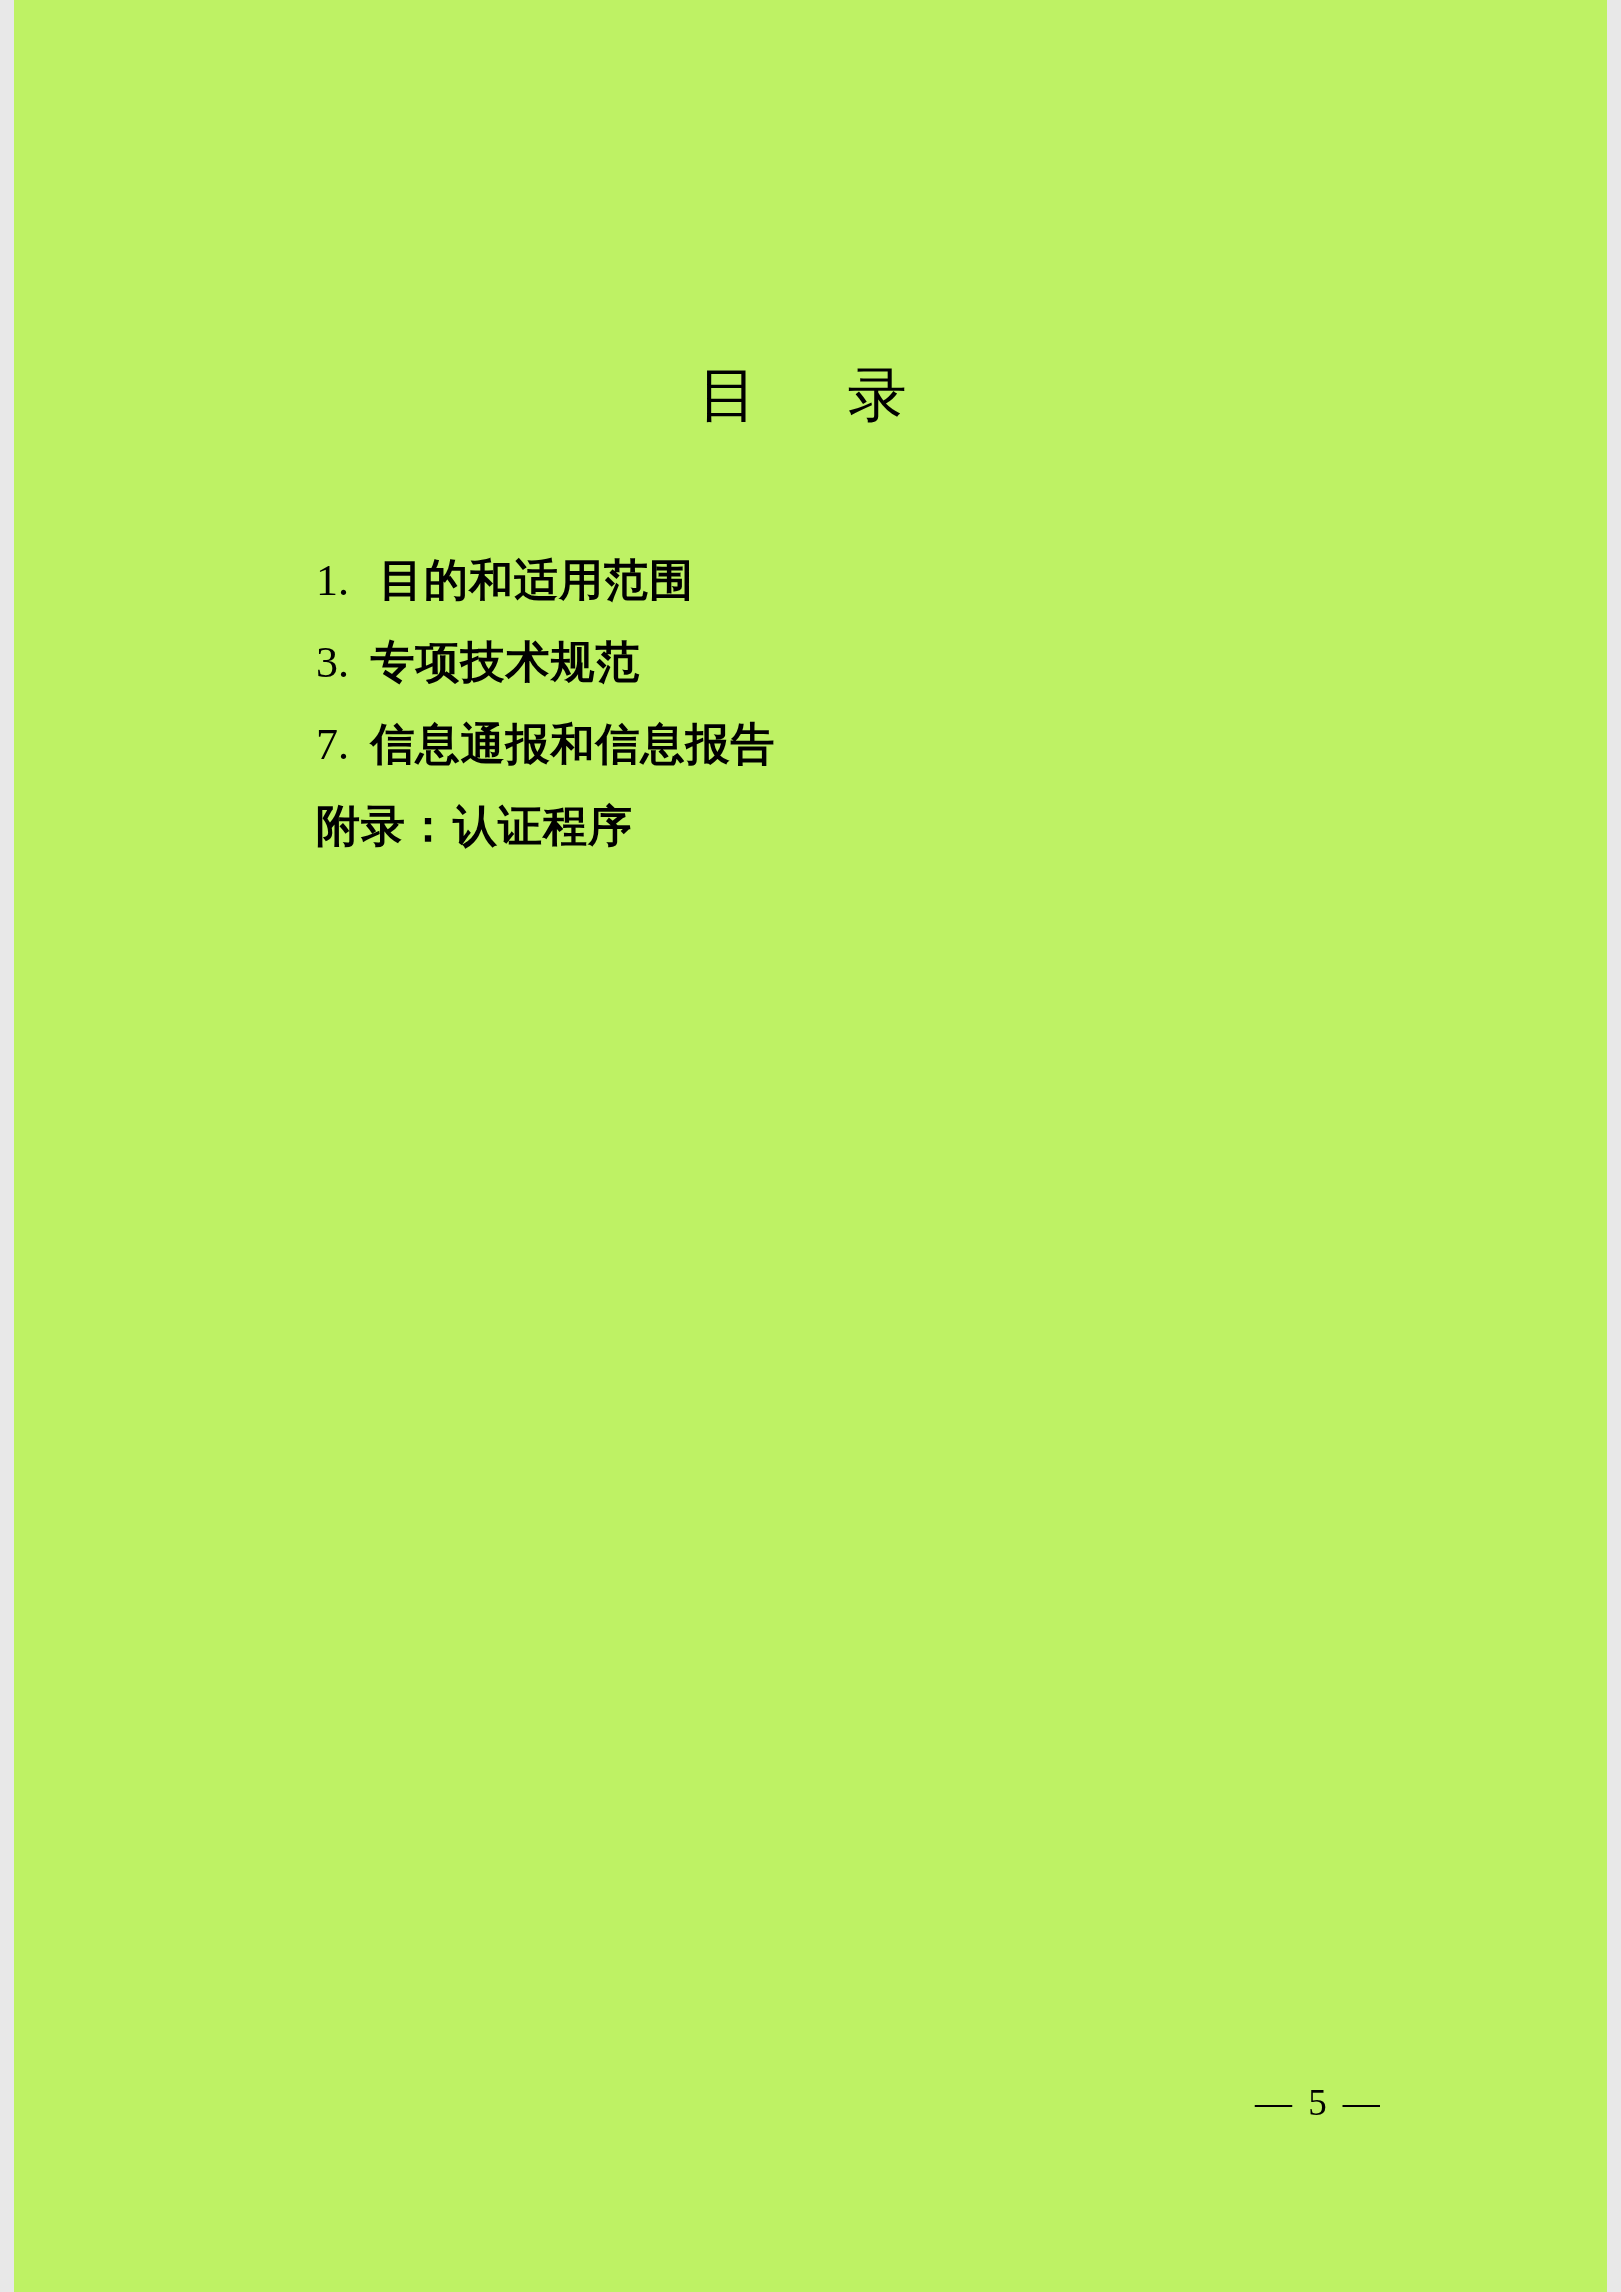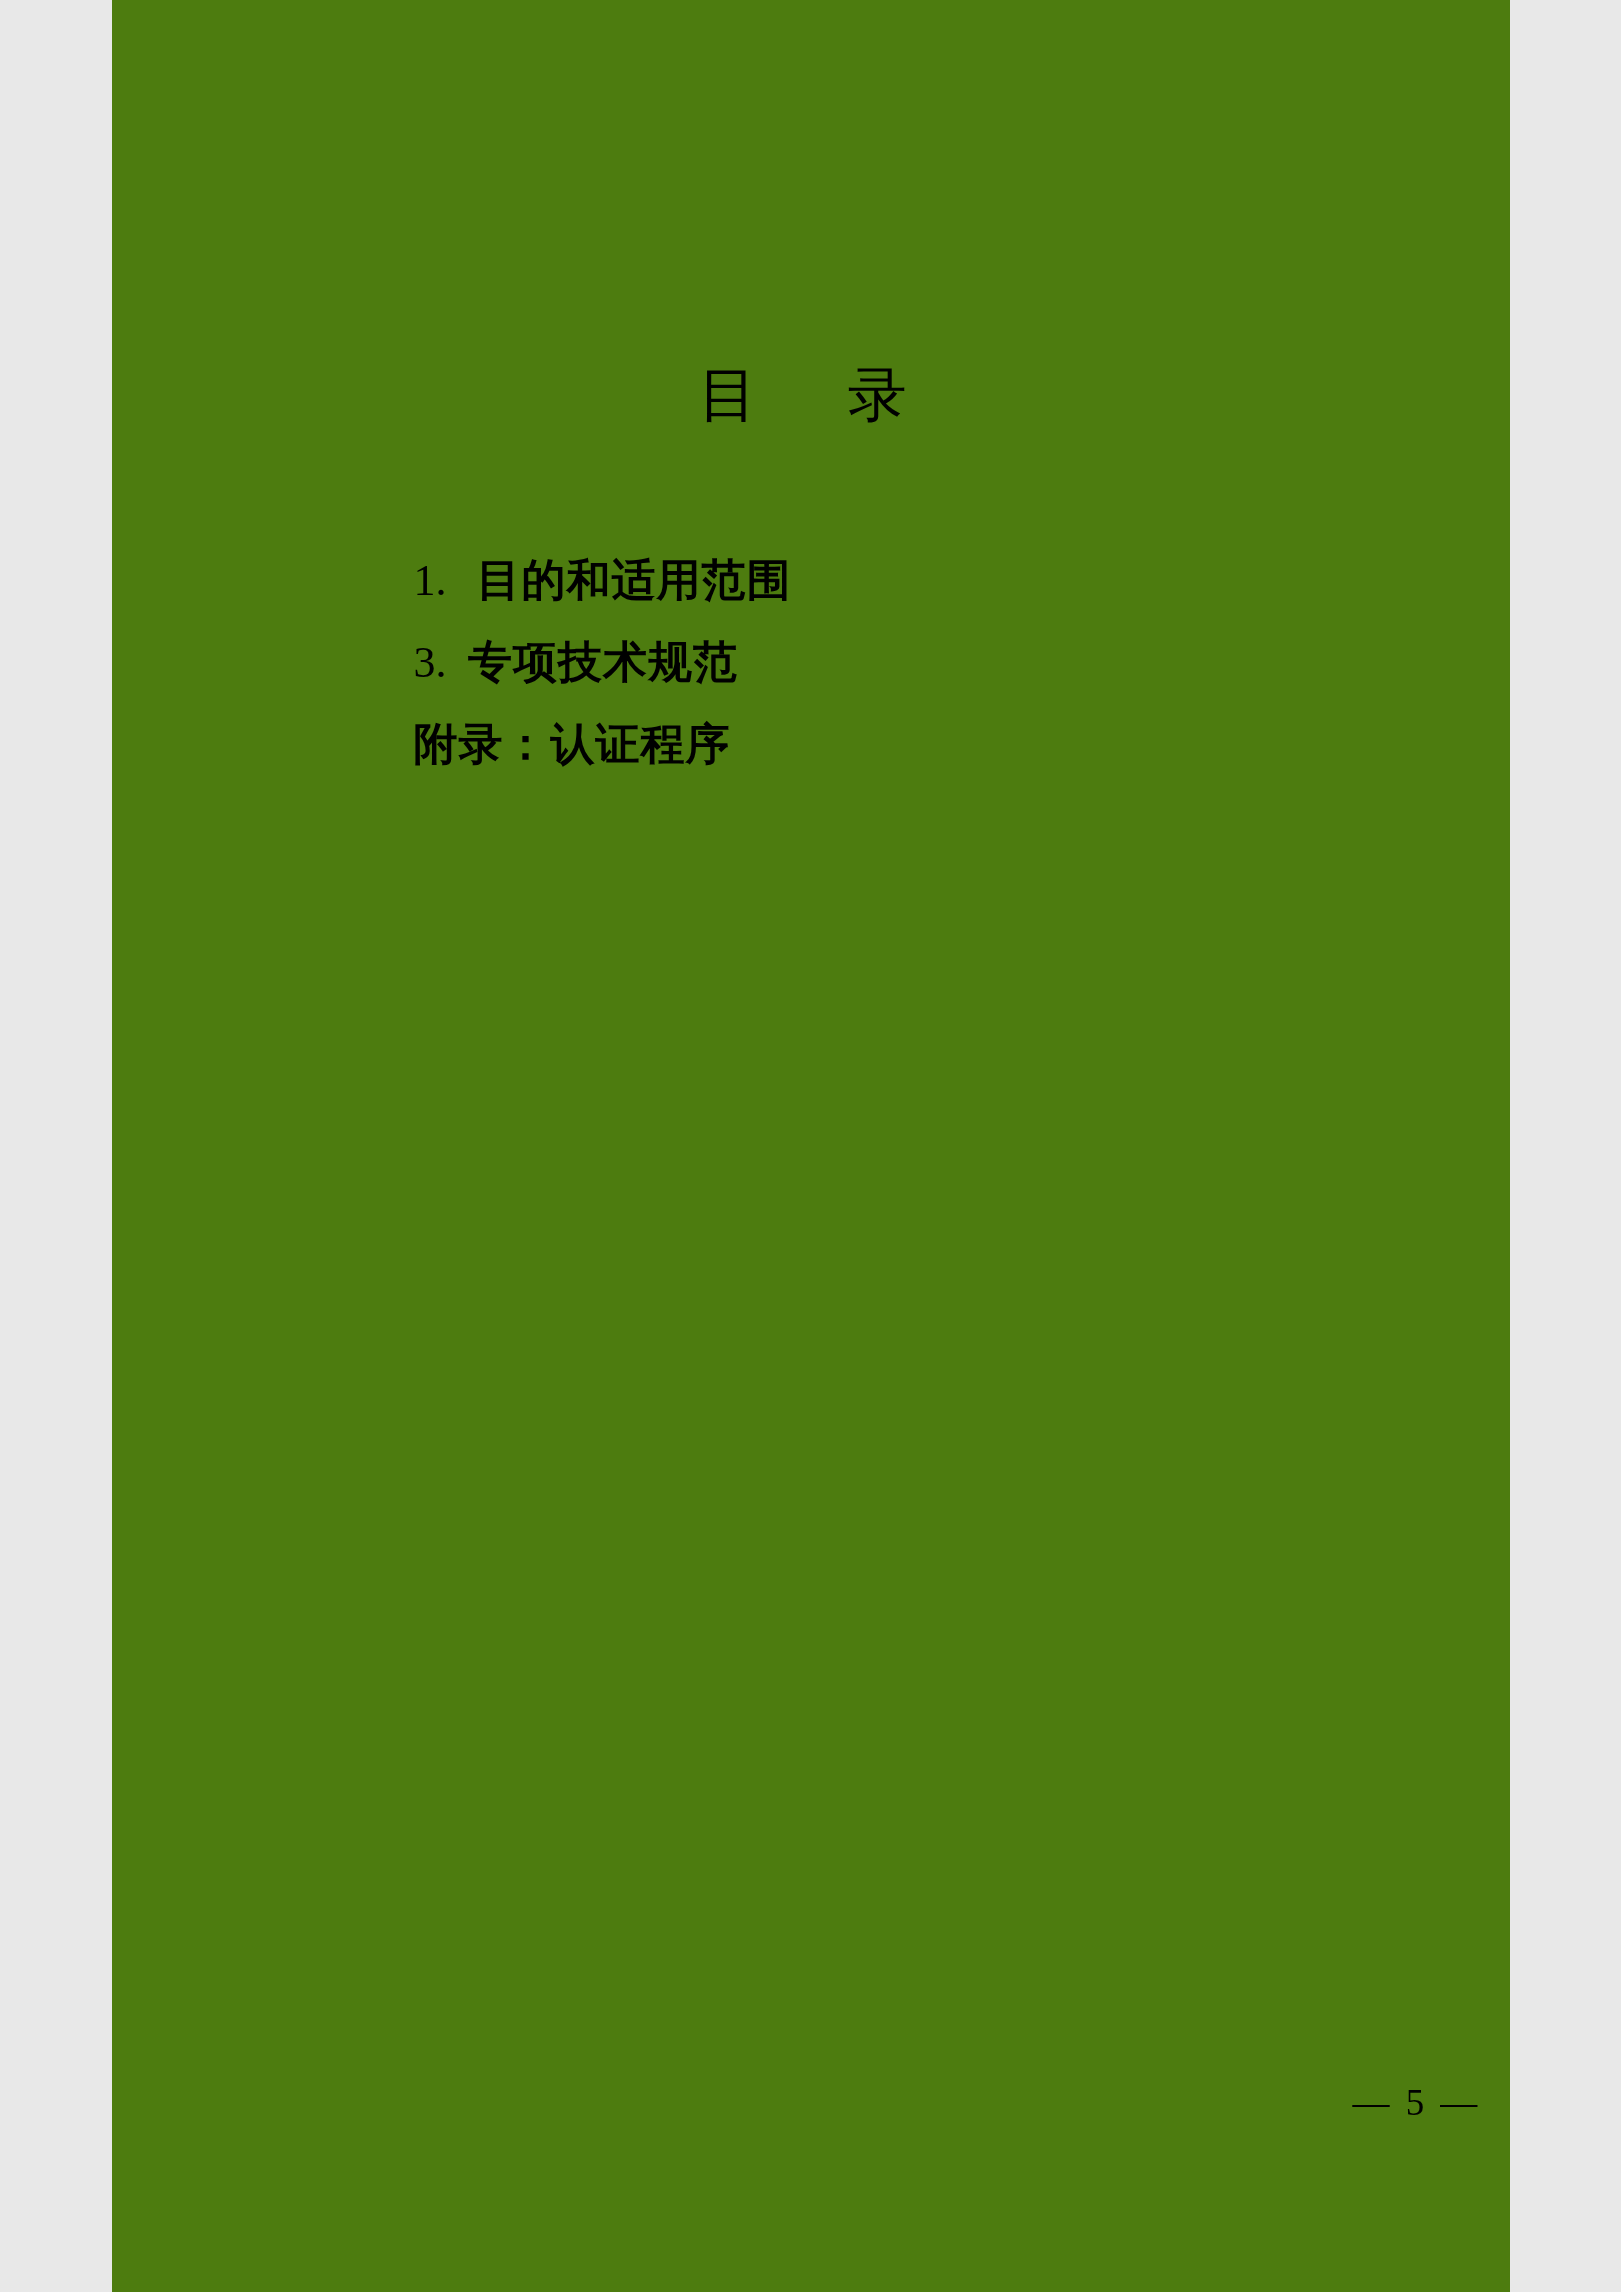--- a/index.html
+++ b/index.html
@@ -2,23 +2,23 @@
 <html><head>
 <meta charset="utf-8">
 <style>
   html, body {
     margin: 0;
     padding: 0;
     background: #e8e8e8;
   }
   .page {
     position: relative;
-    width: 1398px;
+    width: 1593px;
     height: 2293px;
-    background: #4d7c0f;
+    background: #bef264;
     color: #000000;
     overflow: hidden;
     margin: 0 auto;
   }
   .doc-title {
     position: absolute;
     top: 365px;
     left: 0;
     width: 100%;
     margin: 0;
@@ -83,20 +83,23 @@
   <h1 class="doc-title">目　录</h1>
 
   <ul class="toc">
     <li class="toc-item">
       <span class="marker-num marker-wide">1.</span><span class="item-title">目的和适用范围</span>
     </li>
     <li class="toc-item">
       <span class="marker-num">3.</span><span class="item-title">专项技术规范</span>
     </li>
     <li class="toc-item">
+      <span class="marker-num">7.</span><span class="item-title">信息通报和信息报告</span>
+    </li>
+    <li class="toc-item">
       <span class="marker-cjk item-title">附录：</span><span class="item-title">认证程序</span>
     </li>
   </ul>
 
   <div class="page-number">— 5 —</div>
 
 </div>
 
 
 </body></html>

